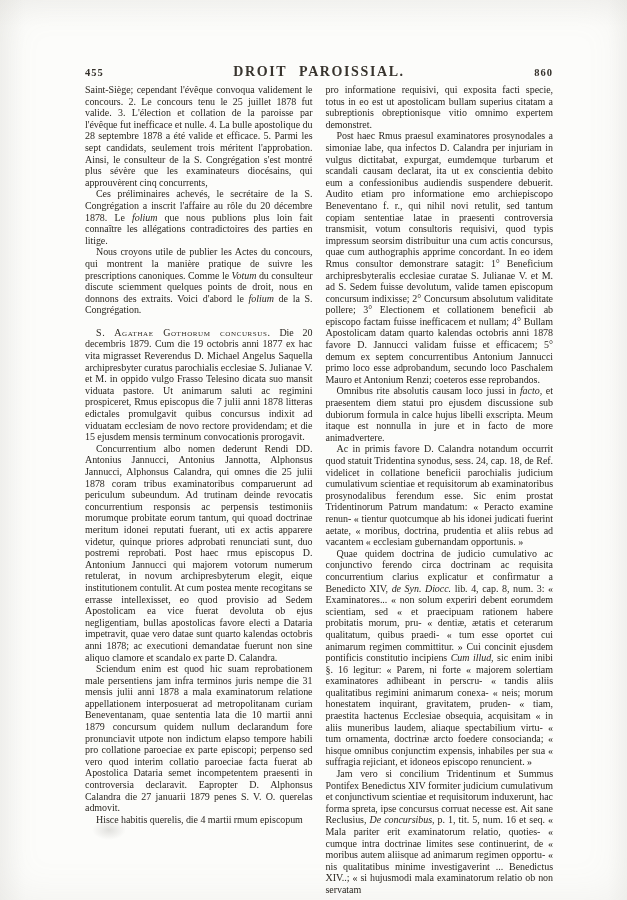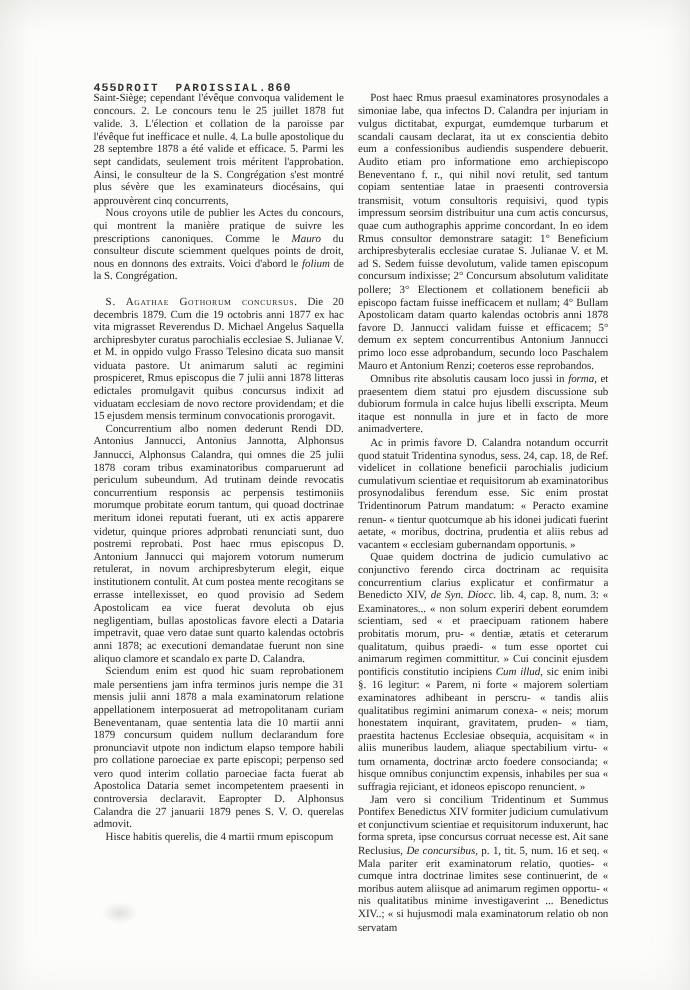--- a/index.html
+++ b/index.html
@@ -9,33 +9,33 @@
     height: 900px;
     margin: 0 auto;
     background: #fcfcfa;
     color: #2b2721;
     font-family: "Liberation Serif", "DejaVu Serif", serif;
     overflow: hidden;
     box-shadow: inset 0 0 40px rgba(160,155,145,0.12);
   }
   .header {
     position: absolute;
-    top: 75px;
+    top: 64px;
     left: 85px;
     width: 468px;
     display: flex;
+    justify-content: space-between;
     align-items: baseline;
     font-size: 10.5px;
     font-weight: bold;
     color: #34302a;
-    font-family: Liberation Mono, monospace;
   }
   .header .pageno { letter-spacing: 1px; }
   .header .title {
-    font-size: 10px;
+    font-size: 14px;
     font-weight: bold;
     letter-spacing: 1.6px;
     word-spacing: 7px;
     color: #38342e;
   }
   .columns {
     position: absolute;
     top: 84px;
     left: 85px;
     width: 468px;
@@ -86,29 +86,31 @@
 
   <div class="header">
     <span class="pageno">455</span>
     <span class="title">DROIT PAROISSIAL.</span>
     <span class="pageno">860</span>
   </div>
 
   <div class="columns">
     <div class="column">
         <p class="noindent"><span>Saint-Siège; cependant l'évêque convoqua validement le concours. 2. Le concours tenu le 25 juillet 1878 fut valide. 3. L'élection et collation de la paroisse par l'évêque fut inefficace et nulle. 4. La bulle apostolique du 28 septembre 1878 a été valide et efficace. 5. Parmi les sept candidats, seulement trois méritent l'approbation. Ainsi, le consulteur de la S. Congrégation s'est montré plus sévère que les examinateurs diocésains, qui approuvèrent cinq concurrents,</span></p>
-        <p><span>Nous croyons utile de publier les Actes du concours, qui montrent la manière pratique de suivre les prescriptions canoniques. Comme le </span><i>Mauro</i><span> du consulteur discute sciemment quelques points de droit, nous en donnons des extraits. Voici d'abord le </span><i>folium</i><span> de la S. Congrégation.</span></p>
+        <p><span>Ces préliminaires achevés, le secrétaire de la S. Congrégation a inscrit l'affaire au rôle du 20 décembre 1878. Le </span><i>folium</i><span> que nous publions plus loin fait connaître les allégations contradictoires des parties en litige.</span></p>
+        <p><span>Nous croyons utile de publier les Actes du concours, qui montrent la manière pratique de suivre les prescriptions canoniques. Comme le </span><i>Votum</i><span> du consulteur discute sciemment quelques points de droit, nous en donnons des extraits. Voici d'abord le </span><i>folium</i><span> de la S. Congrégation.</span></p>
         <p class="gap"><span class="lead">S. Agathae Gothorum concursus.</span><span> Die 20 decembris 1879. Cum die 19 octobris anni 1877 ex hac vita migrasset Reverendus D. Michael Angelus Saquella archipresbyter curatus parochialis ecclesiae S. Julianae V. et M. in oppido vulgo Frasso Telesino dicata suo mansit viduata pastore. Ut animarum saluti ac regimini prospiceret, Rmus episcopus die 7 julii anni 1878 litteras edictales promulgavit quibus concursus indixit ad viduatam ecclesiam de novo rectore providendam; et die 15 ejusdem mensis terminum convocationis prorogavit.</span></p>
         <p><span>Concurrentium albo nomen dederunt Rendi DD. Antonius Jannucci, Antonius Jannotta, Alphonsus Jannucci, Alphonsus Calandra, qui omnes die 25 julii 1878 coram tribus examinatoribus comparuerunt ad periculum subeundum. Ad trutinam deinde revocatis concurrentium responsis ac perpensis testimoniis morumque probitate eorum tantum, qui quoad doctrinae meritum idonei reputati fuerant, uti ex actis apparere videtur, quinque priores adprobati renunciati sunt, duo postremi reprobati. Post haec rmus episcopus D. Antonium Jannucci qui majorem votorum numerum retulerat, in novum archipresbyterum elegit, eique institutionem contulit. At cum postea mente recogitans se errasse intellexisset, eo quod provisio ad Sedem Apostolicam ea vice fuerat devoluta ob ejus negligentiam, bullas apostolicas favore electi a Dataria impetravit, quae vero datae sunt quarto kalendas octobris anni 1878; ac executioni demandatae fuerunt non sine aliquo clamore et scandalo ex parte D. Calandra.</span></p>
         <p><span>Sciendum enim est quod hic suam reprobationem male persentiens jam infra terminos juris nempe die 31 mensis julii anni 1878 a mala examinatorum relatione appellationem interposuerat ad metropolitanam curiam Beneventanam, quae sententia lata die 10 martii anni 1879 concursum quidem nullum declarandum fore pronunciavit utpote non indictum elapso tempore habili pro collatione paroeciae ex parte episcopi; perpenso sed vero quod interim collatio paroeciae facta fuerat ab Apostolica Dataria semet incompetentem praesenti in controversia declaravit. Eapropter D. Alphonsus Calandra die 27 januarii 1879 penes S. V. O. querelas admovit.</span></p>
         <p><span>Hisce habitis querelis, die 4 martii rmum episcopum</span></p>
       </div>
     <div class="column">
+        <p class="noindent"><span>pro informatione requisivi, qui exposita facti specie, totus in eo est ut apostolicam bullam superius citatam a subreptionis obreptionisque vitio omnimo expertem demonstret.</span></p>
         <p><span>Post haec Rmus praesul examinatores prosynodales a simoniae labe, qua infectos D. Calandra per injuriam in vulgus dictitabat, expurgat, eumdemque turbarum et scandali causam declarat, ita ut ex conscientia debito eum a confessionibus audiendis suspendere debuerit. Audito etiam pro informatione emo archiepiscopo Beneventano f. r., qui nihil novi retulit, sed tantum copiam sententiae latae in praesenti controversia transmisit, votum consultoris requisivi, quod typis impressum seorsim distribuitur una cum actis concursus, quae cum authographis apprime concordant. In eo idem Rmus consultor demonstrare satagit: 1° Beneficium archipresbyteralis ecclesiae curatae S. Julianae V. et M. ad S. Sedem fuisse devolutum, valide tamen episcopum concursum indixisse; 2° Concursum absolutum validitate pollere; 3° Electionem et collationem beneficii ab episcopo factam fuisse inefficacem et nullam; 4° Bullam Apostolicam datam quarto kalendas octobris anni 1878 favore D. Jannucci validam fuisse et efficacem; 5° demum ex septem concurrentibus Antonium Jannucci primo loco esse adprobandum, secundo loco Paschalem Mauro et Antonium Renzi; coeteros esse reprobandos.</span></p>
-        <p><span>Omnibus rite absolutis causam loco jussi in </span><i>forma</i><span>, et praesentem diem statui pro ejusdem discussione sub dubiorum formula in calce hujus libelli exscripta. Meum itaque est nonnulla in jure et in facto de more animadvertere.</span></p>
+        <p><span>Omnibus rite absolutis causam loco jussi in </span><i>facto</i><span>, et praesentem diem statui pro ejusdem discussione sub dubiorum formula in calce hujus libelli exscripta. Meum itaque est nonnulla in jure et in facto de more animadvertere.</span></p>
         <p><span>Ac in primis favore D. Calandra notandum occurrit quod statuit Tridentina synodus, sess. 24, cap. 18, de Ref. videlicet in collatione beneficii parochialis judicium cumulativum scientiae et requisitorum ab examinatoribus prosynodalibus ferendum esse. Sic enim prostat Tridentinorum Patrum mandatum: « Peracto examine renun- « tientur quotcumque ab his idonei judicati fuerint aetate, « moribus, doctrina, prudentia et aliis rebus ad vacantem « ecclesiam gubernandam opportunis. »</span></p>
         <p><span>Quae quidem doctrina de judicio cumulativo ac conjunctivo ferendo circa doctrinam ac requisita concurrentium clarius explicatur et confirmatur a Benedicto XIV, </span><i>de Syn. Diocc.</i><span> lib. 4, cap. 8, num. 3: « Examinatores... « non solum experiri debent eorumdem scientiam, sed « et praecipuam rationem habere probitatis morum, pru- « dentiæ, ætatis et ceterarum qualitatum, quibus praedi- « tum esse oportet cui animarum regimen committitur. » Cui concinit ejusdem pontificis constitutio incipiens </span><i>Cum illud</i><span>, sic enim inibi §. 16 legitur: « Parem, ni forte « majorem solertiam examinatores adhibeant in perscru- « tandis aliis qualitatibus regimini animarum conexa- « neis; morum honestatem inquirant, gravitatem, pruden- « tiam, praestita hactenus Ecclesiae obsequia, acquisitam « in aliis muneribus laudem, aliaque spectabilium virtu- « tum ornamenta, doctrinæ arcto foedere consocianda; « hisque omnibus conjunctim expensis, inhabiles per sua « suffragia rejiciant, et idoneos episcopo renuncient. »</span></p>
         <p><span>Jam vero si concilium Tridentinum et Summus Pontifex Benedictus XIV formiter judicium cumulativum et conjunctivum scientiae et requisitorum induxerunt, hac forma spreta, ipse concursus corruat necesse est. Ait sane Reclusius, </span><i>De concursibus</i><span>, p. 1, tit. 5, num. 16 et seq. « Mala pariter erit examinatorum relatio, quoties- « cumque intra doctrinae limites sese continuerint, de « moribus autem aliisque ad animarum regimen opportu- « nis qualitatibus minime investigaverint ... Benedictus XIV..; « si hujusmodi mala examinatorum relatio ob non servatam</span></p>
       </div>
   </div>
 
   <div class="smudge"></div>
 </div>
 
 </body></html>

